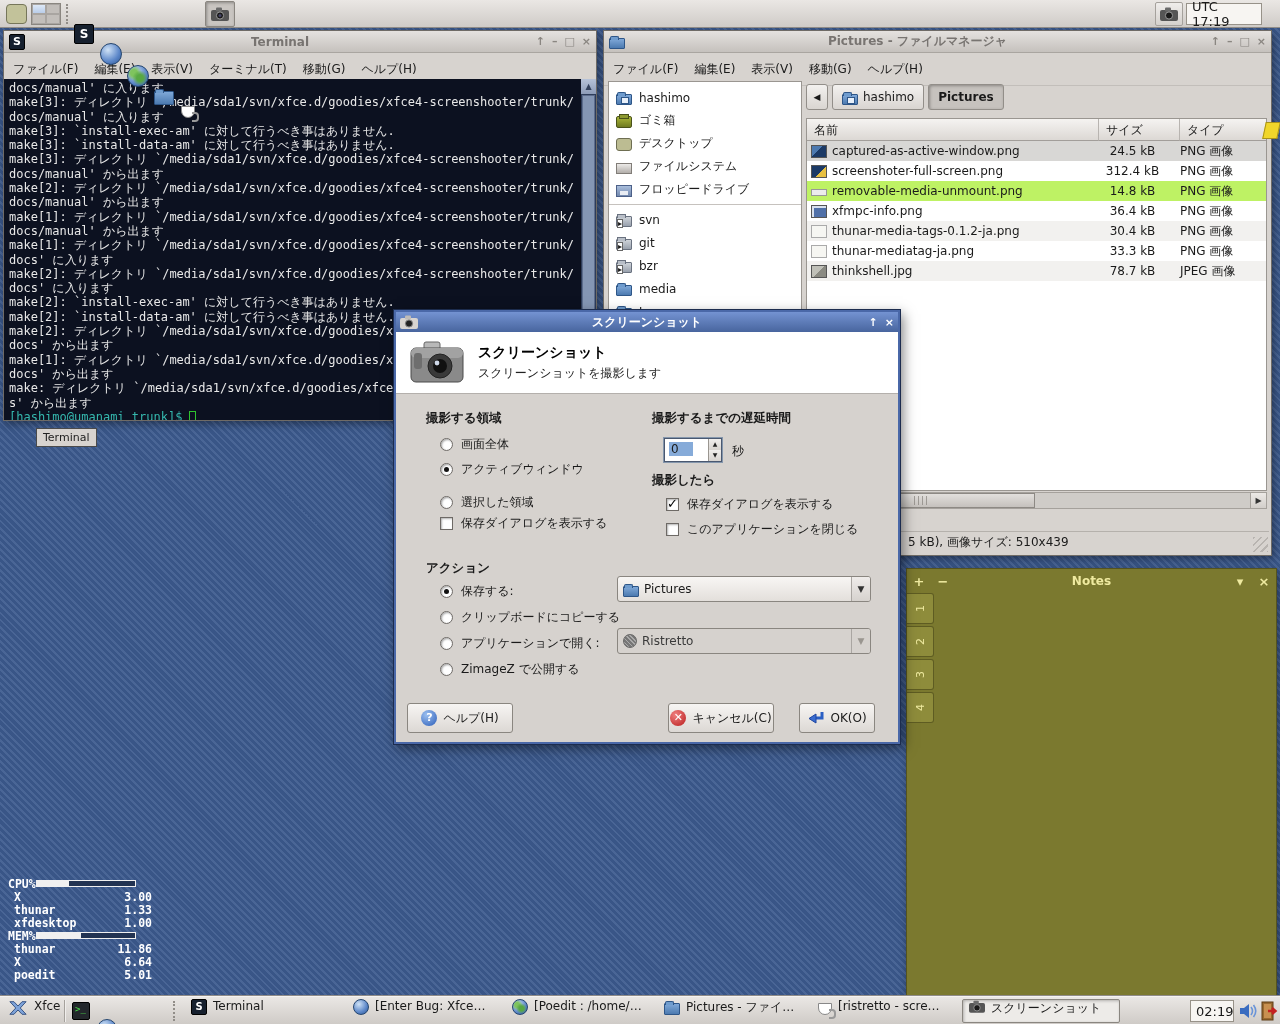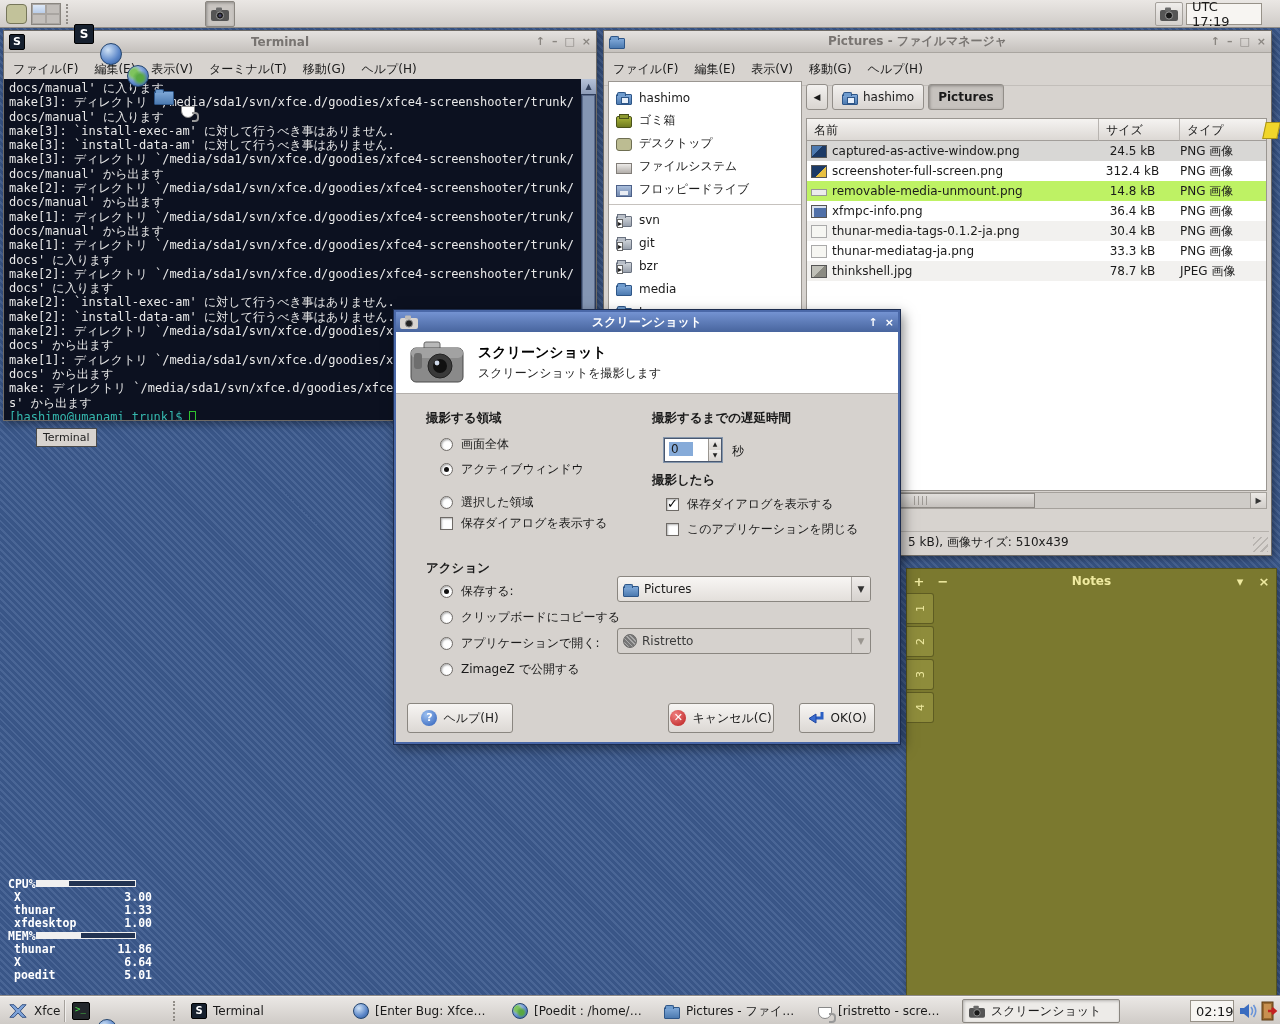--- a/index.html
+++ b/index.html
@@ -113,21 +113,21 @@
 .ncontent pre{font-family:"DejaVu Sans","Liberation Sans",sans-serif;line-height:17px;white-space:pre}
 .nnote{margin-top:17px;line-height:17px}
 .nlink{color:#2356c5;text-decoration:underline;line-height:17px;display:block}
 
 #sysmon{position:absolute;left:8px;top:877px;width:144px;color:#fff;font-family:"DejaVu Sans Mono","Liberation Mono",monospace;font-size:11.5px;font-weight:bold}
 .smrow{display:flex;justify-content:space-between;height:13px;padding-left:6px}
 .smhead{display:flex;align-items:center;height:13px;}
 .sbar{width:100px;height:7px;border:1px solid #f0f0f0;background:#223352}
 .sbar i{display:block;height:100%;background:#f0f0f0}
 
-.task{position:absolute;top:2px;height:24px;display:flex;align-items:center;gap:6px;padding:0 6px;font-size:12px;white-space:nowrap;overflow:hidden}
+.task{position:absolute;top:2px;height:24px;display:flex;align-items:flex-start;gap:6px;padding:0 6px;font-size:12px;white-space:nowrap;overflow:hidden}
 .task.active{background:#edebe8;border:1px solid #8a8680;border-radius:2px;box-shadow:inset 1px 1px 3px rgba(0,0,0,.25)}
 .clockbox{position:absolute;top:3px;height:22px;border:1px solid #979289;background:#f7f5f2;display:flex;align-items:center;padding:0 5px;font-size:13px}
 
 .mini{width:18px;height:18px;flex:0 0 auto;position:relative}
 .globe{border-radius:50%;background:radial-gradient(circle at 35% 30%,#cfe2f6,#5b86c8 60%,#2c5490);border:1px solid #24456f}
 .globe.green{background:radial-gradient(circle at 60% 60%,#58a843 20%,transparent 45%),radial-gradient(circle at 30% 35%,#7fc45e 18%,transparent 40%),radial-gradient(circle at 35% 30%,#cfe2f6,#5b86c8 60%,#2c5490)}
 .sicon{background:#16202e;border:1px solid #000;border-radius:2px;color:#fff;font-weight:bold;font-size:11px;text-align:center;line-height:16px}
 .cup{background:#fff;border:1px solid #888;border-radius:0 0 7px 7px;height:12px;margin-top:4px;width:14px}
 .cup::after{content:"";position:absolute;right:-5px;top:5px;width:5px;height:6px;border:2px solid #999;border-left:none;border-radius:0 4px 4px 0}
 .ltermic{background:#23272b;border:1px solid #000;border-radius:2px}

